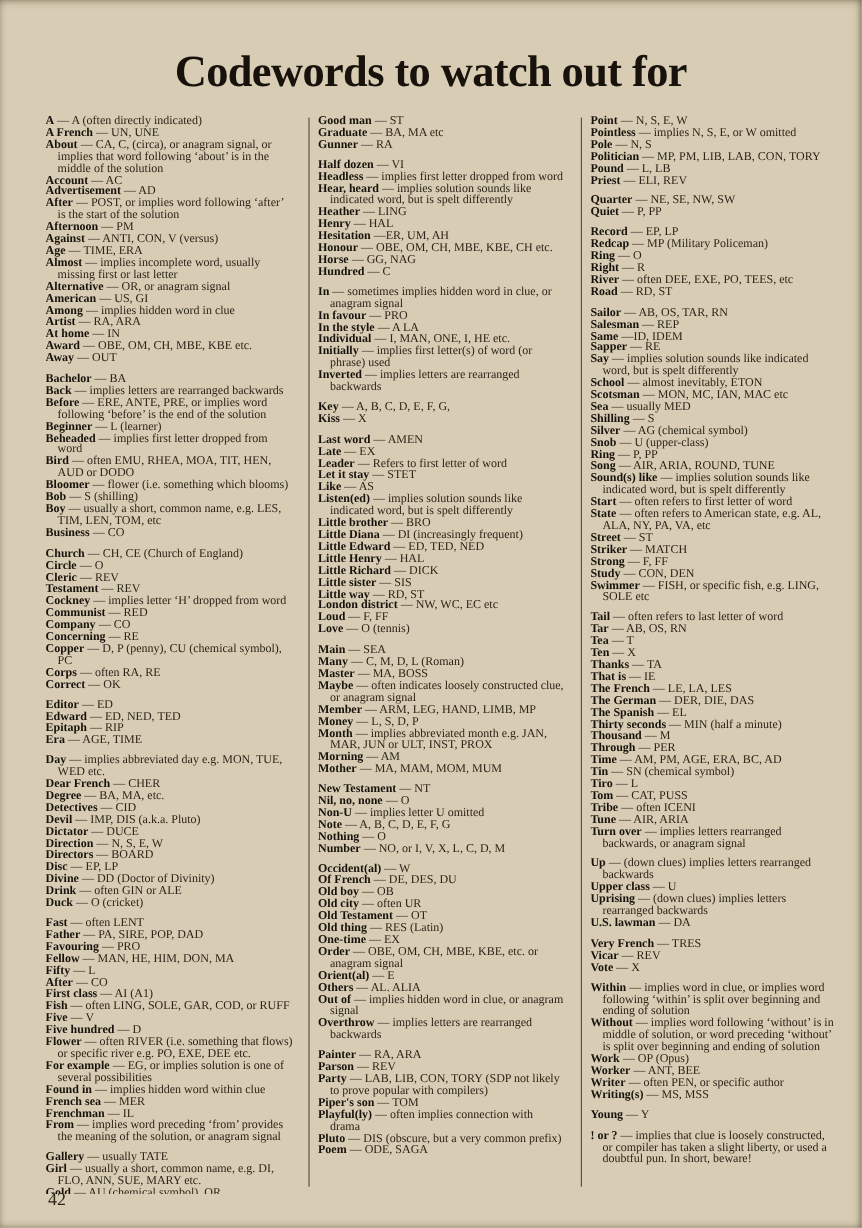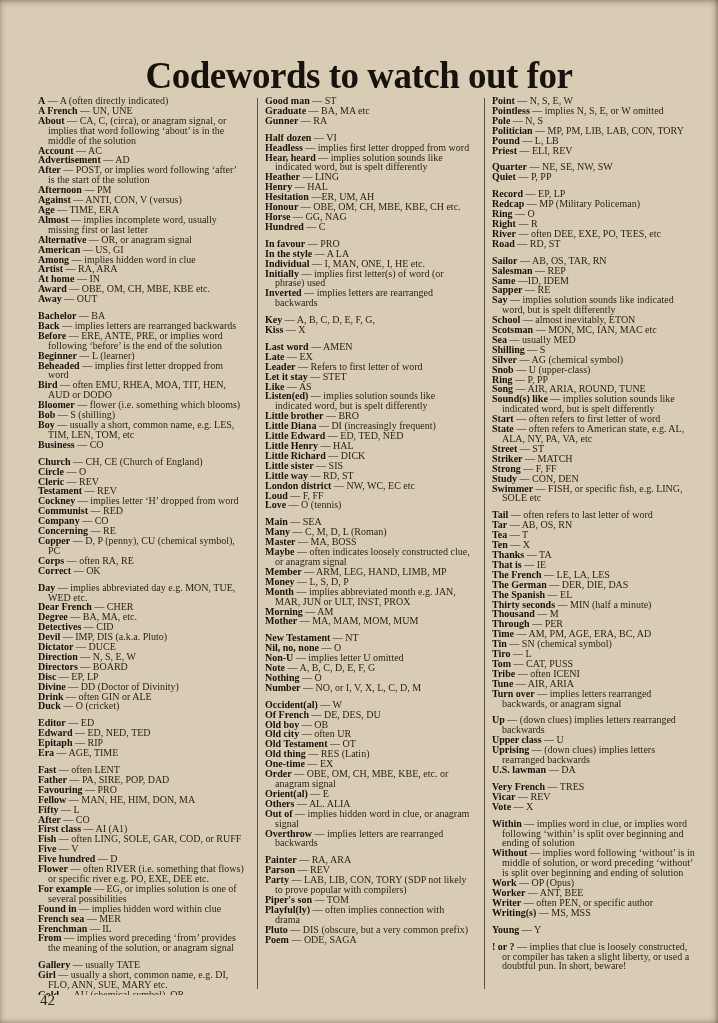--- a/index.html
+++ b/index.html
@@ -15,21 +15,21 @@
     overflow: hidden;
     font-family: "Liberation Serif", serif;
     color: #2b2418;
     box-shadow: inset -4px 0 6px -3px rgba(60,45,25,.55),
                 inset 0 5px 8px -5px rgba(60,45,25,.45),
                 inset 0 -4px 7px -4px rgba(60,45,25,.35),
                 inset 4px 0 6px -4px rgba(60,45,25,.25);
   }
   .page-title {
     position: absolute;
-    top: 54px;
+    top: 39px;
     left: 0;
     width: 100%;
     text-align: center;
     font-size: 37px;
     font-weight: bold;
     letter-spacing: -0.5px;
     color: #17120b;
   }
   .columns {
     position: absolute;
@@ -117,38 +117,38 @@
             <div class="entry"><b>Testament</b> — REV</div>
             <div class="entry"><b>Cockney</b> — implies letter ‘H’ dropped from word</div>
             <div class="entry"><b>Communist</b> — RED</div>
             <div class="entry"><b>Company</b> — CO</div>
             <div class="entry"><b>Concerning</b> — RE</div>
             <div class="entry"><b>Copper</b> — D, P (penny), CU (chemical symbol), PC</div>
             <div class="entry"><b>Corps</b> — often RA, RE</div>
             <div class="entry"><b>Correct</b> — OK</div>
           </div>
           <div class="group">
+            <div class="entry"><b>Editor</b> — ED</div>
+            <div class="entry"><b>Edward</b> — ED, NED, TED</div>
+            <div class="entry"><b>Epitaph</b> — RIP</div>
+            <div class="entry"><b>Era</b> — AGE, TIME</div>
+          </div>
+          <div class="group">
             <div class="entry"><b>Day</b> — implies abbreviated day e.g. MON, TUE, WED etc.</div>
             <div class="entry"><b>Dear French</b> — CHER</div>
             <div class="entry"><b>Degree</b> — BA, MA, etc.</div>
             <div class="entry"><b>Detectives</b> — CID</div>
             <div class="entry"><b>Devil</b> — IMP, DIS (a.k.a. Pluto)</div>
             <div class="entry"><b>Dictator</b> — DUCE</div>
             <div class="entry"><b>Direction</b> — N, S, E, W</div>
             <div class="entry"><b>Directors</b> — BOARD</div>
             <div class="entry"><b>Disc</b> — EP, LP</div>
             <div class="entry"><b>Divine</b> — DD (Doctor of Divinity)</div>
             <div class="entry"><b>Drink</b> — often GIN or ALE</div>
             <div class="entry"><b>Duck</b> — O (cricket)</div>
-          </div>
-          <div class="group">
-            <div class="entry"><b>Editor</b> — ED</div>
-            <div class="entry"><b>Edward</b> — ED, NED, TED</div>
-            <div class="entry"><b>Epitaph</b> — RIP</div>
-            <div class="entry"><b>Era</b> — AGE, TIME</div>
           </div>
           <div class="group">
             <div class="entry"><b>Fast</b> — often LENT</div>
             <div class="entry"><b>Father</b> — PA, SIRE, POP, DAD</div>
             <div class="entry"><b>Favouring</b> — PRO</div>
             <div class="entry"><b>Fellow</b> — MAN, HE, HIM, DON, MA</div>
             <div class="entry"><b>Fifty</b> — L</div>
             <div class="entry"><b>After</b> — CO</div>
             <div class="entry"><b>First class</b> — AI (A1)</div>
             <div class="entry"><b>Fish</b> — often LING, SOLE, GAR, COD, or RUFF</div>
@@ -181,20 +181,21 @@
             <div class="entry"><b>Headless</b> — implies first letter dropped from word</div>
             <div class="entry"><b>Hear, heard</b> — implies solution sounds like indicated word, but is spelt differently</div>
             <div class="entry"><b>Heather</b> — LING</div>
             <div class="entry"><b>Henry</b> — HAL</div>
             <div class="entry"><b>Hesitation</b> —ER, UM, AH</div>
             <div class="entry"><b>Honour</b> — OBE, OM, CH, MBE, KBE, CH etc.</div>
             <div class="entry"><b>Horse</b> — GG, NAG</div>
             <div class="entry"><b>Hundred</b> — C</div>
           </div>
           <div class="group">
+            <div class="entry"><b>In</b> — sometimes implies hidden word in clue, or anagram signal</div>
             <div class="entry"><b>In favour</b> — PRO</div>
             <div class="entry"><b>In the style</b> — A LA</div>
             <div class="entry"><b>Individual</b> — I, MAN, ONE, I, HE etc.</div>
             <div class="entry"><b>Initially</b> — implies first letter(s) of word (or phrase) used</div>
             <div class="entry"><b>Inverted</b> — implies letters are rearranged backwards</div>
           </div>
           <div class="group">
             <div class="entry"><b>Key</b> — A, B, C, D, E, F, G,</div>
             <div class="entry"><b>Kiss</b> — X</div>
           </div>

